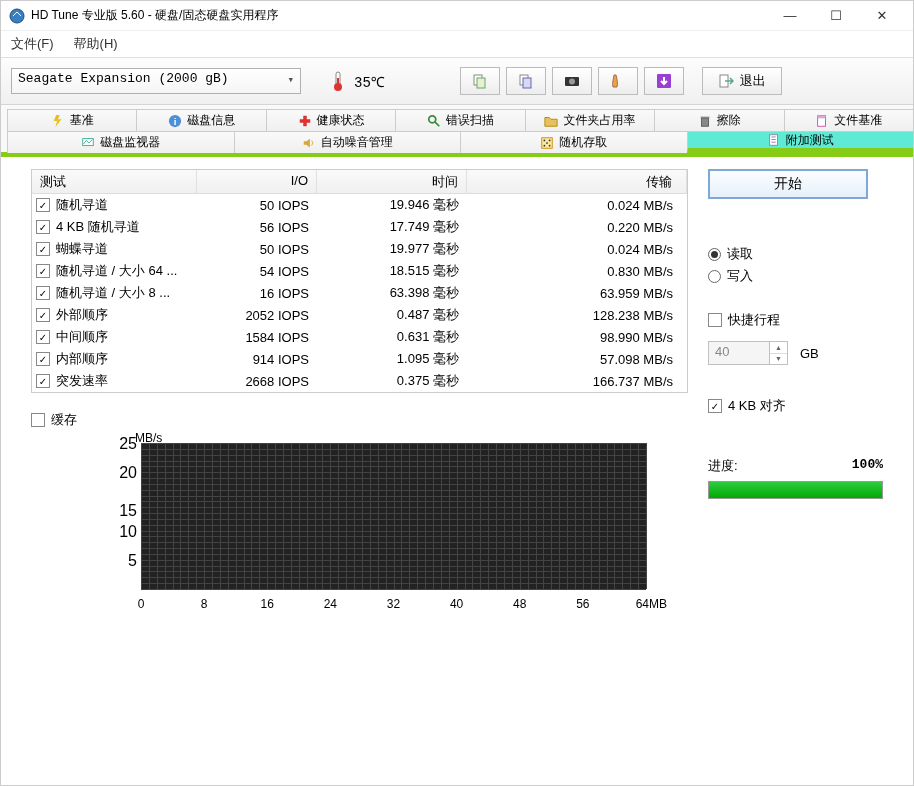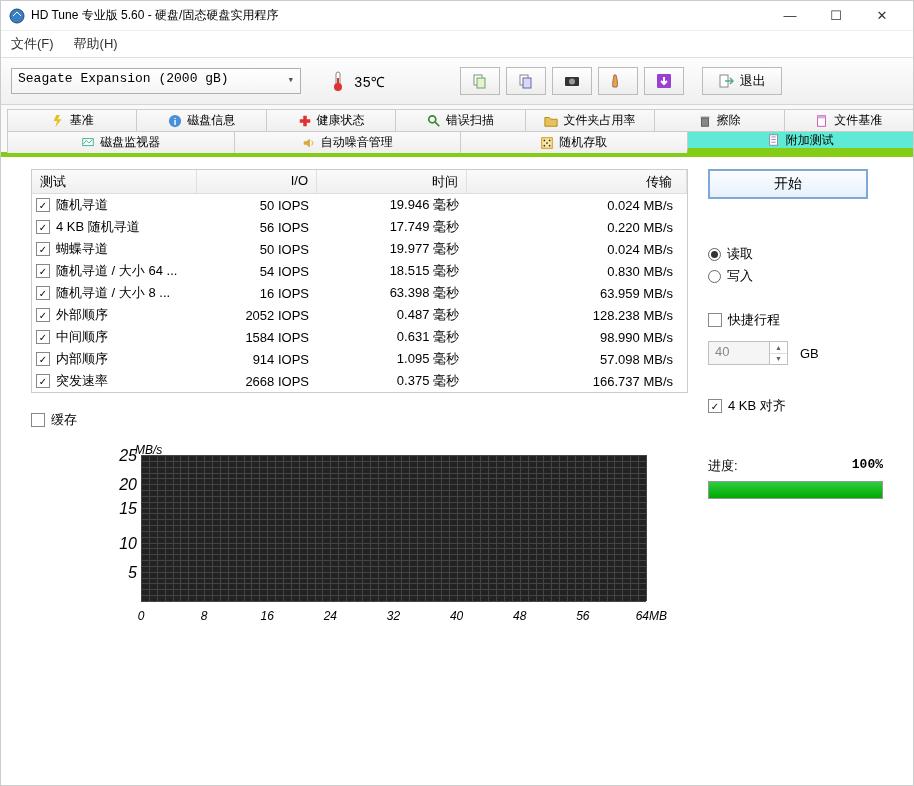--- a/index.html
+++ b/index.html
@@ -49,21 +49,21 @@
 .radio { width: 13px; height: 13px; border: 1px solid #666; border-radius: 50%; margin-right: 6px; display: inline-flex; align-items: center; justify-content: center; }
 .radio.checked::after { content: ""; width: 7px; height: 7px; background: #333; border-radius: 50%; }
 .check-row { display: flex; align-items: center; height: 22px; font-size: 13px; margin-top: 22px; }
 .spinner { display: flex; align-items: center; margin-top: 10px; }
 .spin-input { width: 62px; height: 24px; border: 1px solid #c0c0c0; background: #f5f5f5; color: #888; padding: 2px 6px; font-size: 13px; }
 .spin-btns { width: 18px; height: 24px; border: 1px solid #c0c0c0; border-left: none; display: flex; flex-direction: column; }
 .spin-half { flex: 1; display: flex; align-items: center; justify-content: center; font-size: 7px; color: #666; border-bottom: 1px solid #ddd; }
 .gb-label { margin-left: 12px; font-size: 13px; }
 .progress-row { display: flex; justify-content: space-between; margin-top: 40px; font-size: 13px; }
 .progress-bar { width: 100%; height: 18px; border: 1px solid #999; background: #0a0; margin-top: 6px; background: linear-gradient(#2ecc40, #0a0); }
-.chart-box { margin-top: 18px; width: 540px; height: 190px; margin-left: 80px; position: relative; font-style: italic; }
+.chart-box { margin-top: 6px; width: 540px; height: 190px; margin-left: 80px; position: relative; }
 .chart-plot { position: absolute; left: 30px; top: 8px; width: 505px; height: 146px; background: #222; }
 .grid-line-h { position: absolute; left: 0; right: 0; height: 1px; background: #444; }
 .grid-line-v { position: absolute; top: 0; bottom: 0; width: 1px; background: #444; }
 .y-label { position: absolute; left: 6px; font-size: 16px; text-align: right; width: 20px; }
 .x-label { position: absolute; bottom: 14px; font-size: 12px; transform: translateX(-50%); }
 .y-unit { position: absolute; left: 24px; top: -4px; font-size: 12px; }
 .x-unit-last { position: absolute; right: -16px; bottom: 14px; font-size: 12px; }
 .ci { width: 16px; height: 16px; }
 </style>
 </head>
@@ -435,21 +435,21 @@
           <div class="grid-line-v" style="left: 465.547px;"></div>
           <div class="grid-line-v" style="left: 473.438px;"></div>
           <div class="grid-line-v" style="left: 481.328px;"></div>
           <div class="grid-line-v" style="left: 489.219px;"></div>
           <div class="grid-line-v" style="left: 497.109px;"></div>
           <div class="grid-line-v" style="left: 505px;"></div>
         </div>
       <div id="y-ticks">
           <div class="y-label" style="top: 116.8px;">5</div>
           <div class="y-label" style="top: 87.6px;">10</div>
-          <div class="y-label" style="top: 53px;">15</div>
+          <div class="y-label" style="top: 67px;">15</div>
           <div class="y-label" style="top: 29.2px;">20</div>
           <div class="y-label" style="top: 0px;">25</div>
         </div>
       <div id="x-ticks">
           <div class="x-label" style="left: 30px;">0</div>
           <div class="x-label" style="left: 93.125px;">8</div>
           <div class="x-label" style="left: 156.25px;">16</div>
           <div class="x-label" style="left: 219.375px;">24</div>
           <div class="x-label" style="left: 282.5px;">32</div>
           <div class="x-label" style="left: 345.625px;">40</div>

